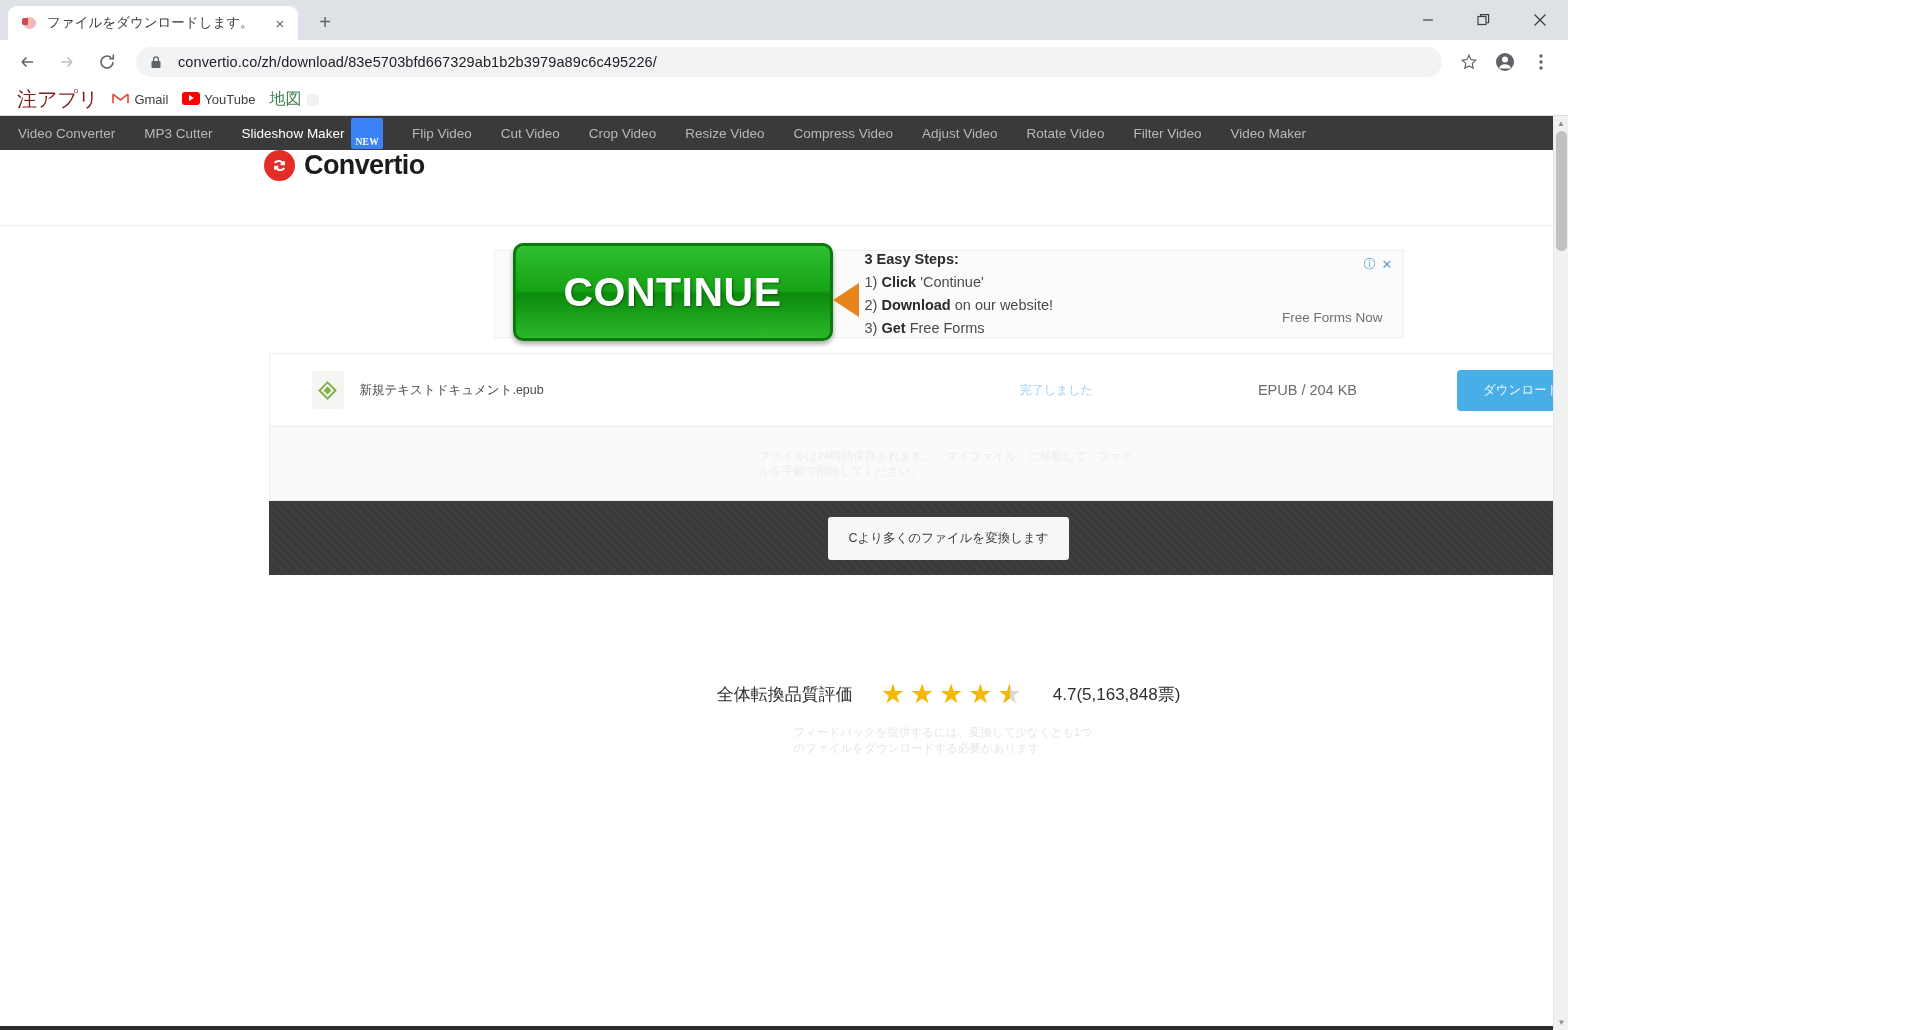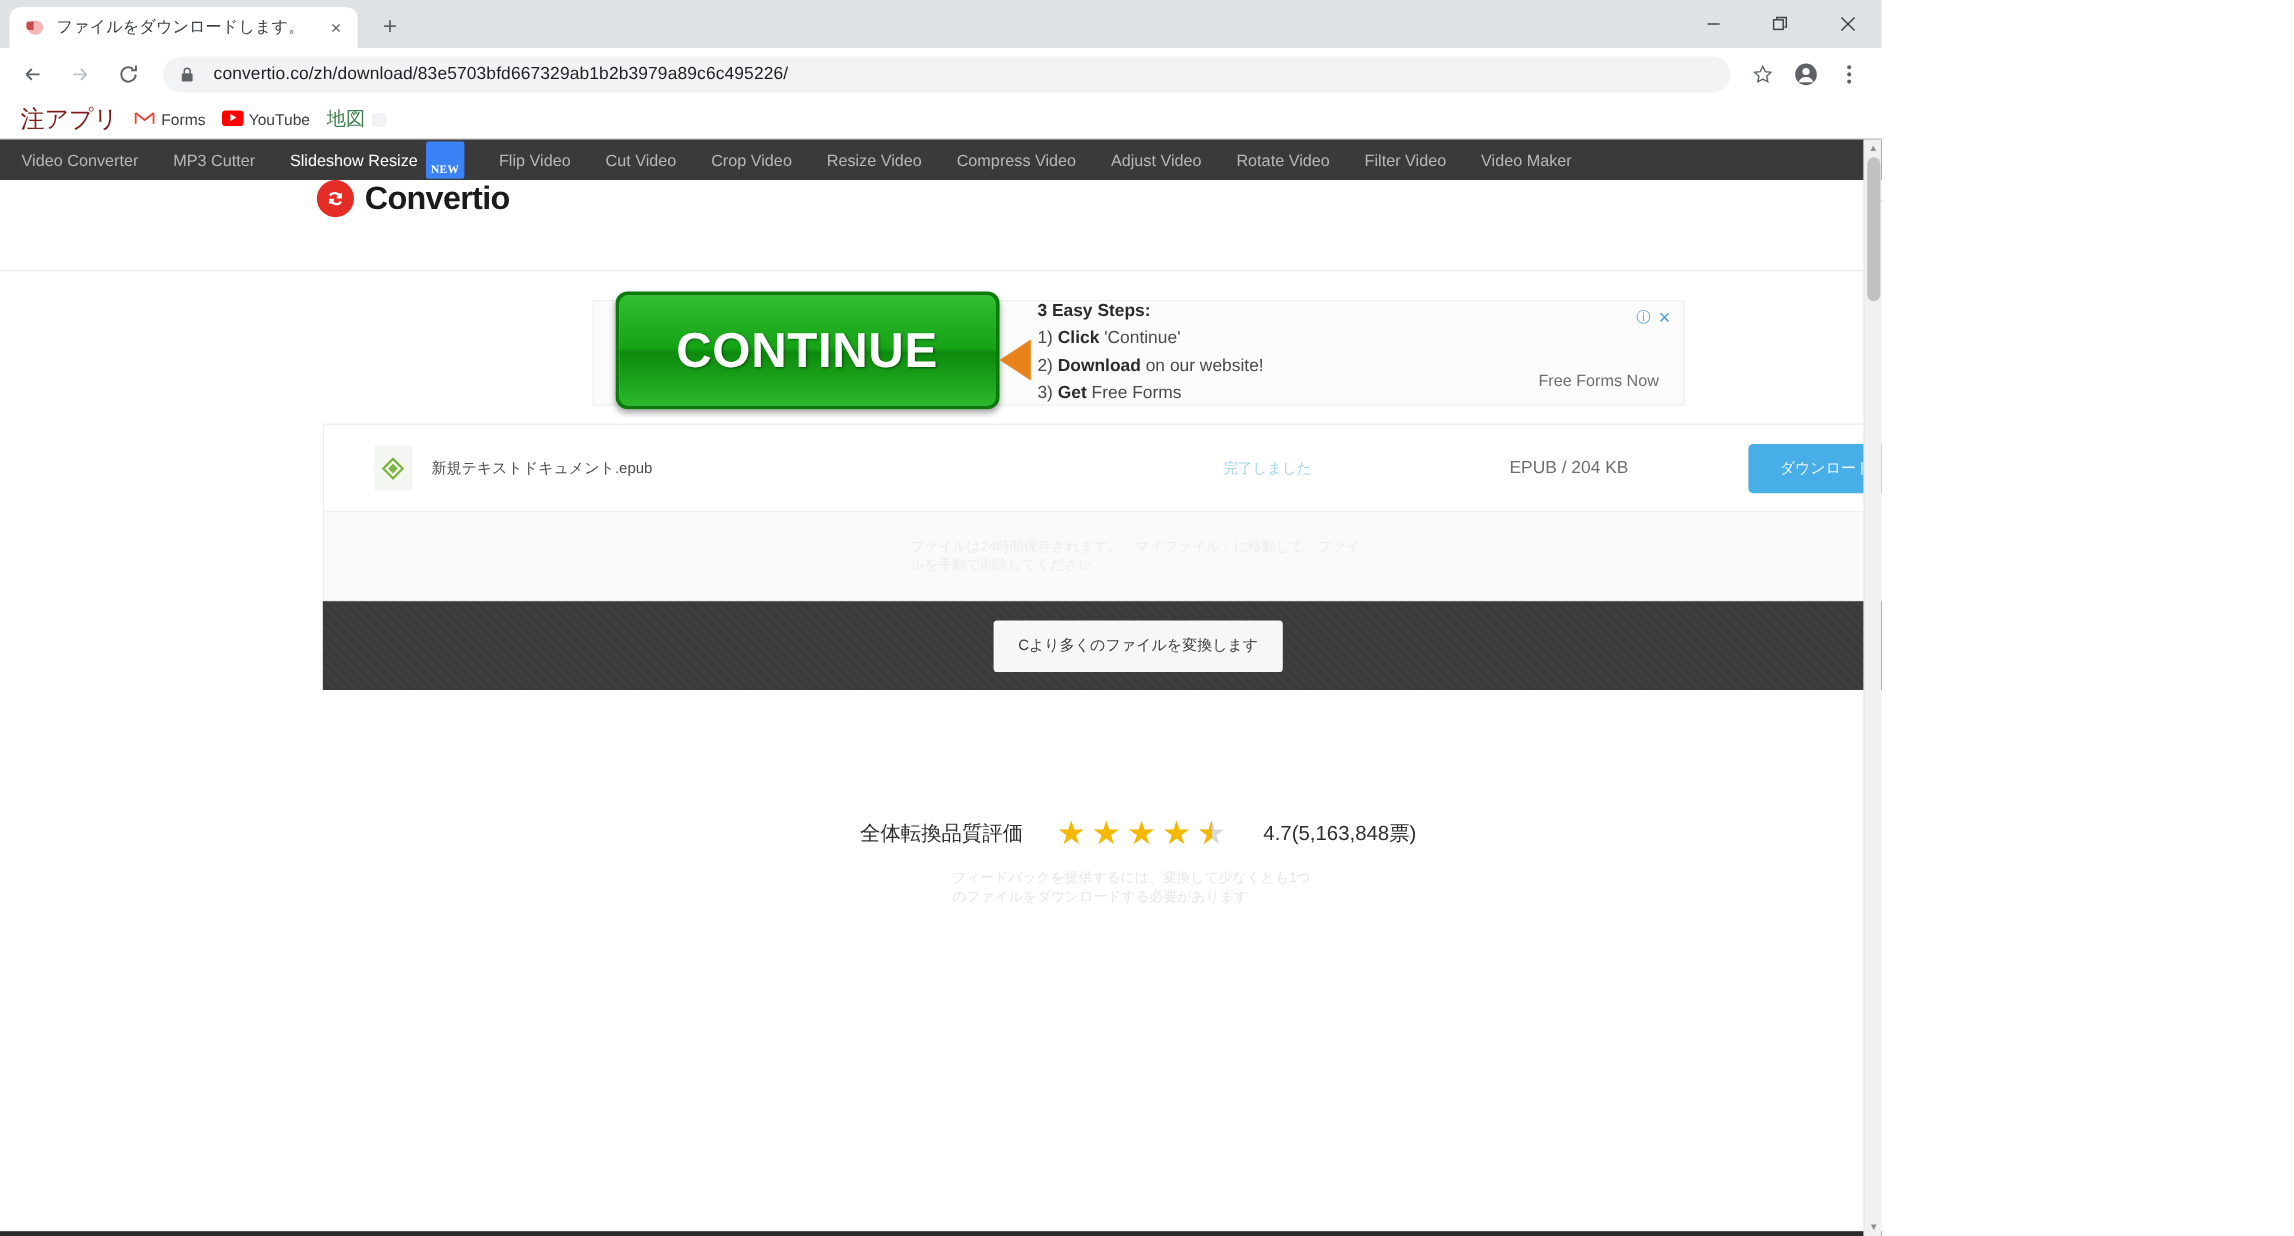--- a/index.html
+++ b/index.html
@@ -386,21 +386,21 @@
     <div class="bm">
       <span class="bm-label-jp">注アプリ</span>
     </div>
     <div class="bm">
       <span class="bm-ico gmail-ico">
         <svg width="17" height="13" viewBox="0 0 17 13">
           <path d="M1 2.2 8.5 8 16 2.2" fill="none" stroke="#ea4335" stroke-width="1.6"></path>
           <path d="M1 2.2v9M16 2.2v9" fill="none" stroke="#ea4335" stroke-width="1.6"></path>
         </svg>
       </span>
-      <span>Forms</span>
+      <span>Gmail</span>
     </div>
     <div class="bm">
       <span class="bm-ico">
           <span class="yt-ico"></span>
         </span>
       <span>YouTube</span>
     </div>
     <div class="bm">
       <span class="bm-label-maps">地図</span>
       <span class="bm-ghost"></span>
@@ -411,21 +411,21 @@
     <div class="pagescroll">
 
       <div class="topnav">
         <div class="topnav-link">
             <span>Video Converter</span>
           </div>
         <div class="topnav-link">
             <span>MP3 Cutter</span>
           </div>
         <div class="topnav-link active">
-          <span>Slideshow Resize</span>
+          <span>Slideshow Maker</span>
           <span class="badge-new">NEW</span>
         </div>
         <div class="topnav-link">
             <span>Flip Video</span>
           </div>
         <div class="topnav-link">
             <span>Cut Video</span>
           </div>
         <div class="topnav-link">
             <span>Crop Video</span>

